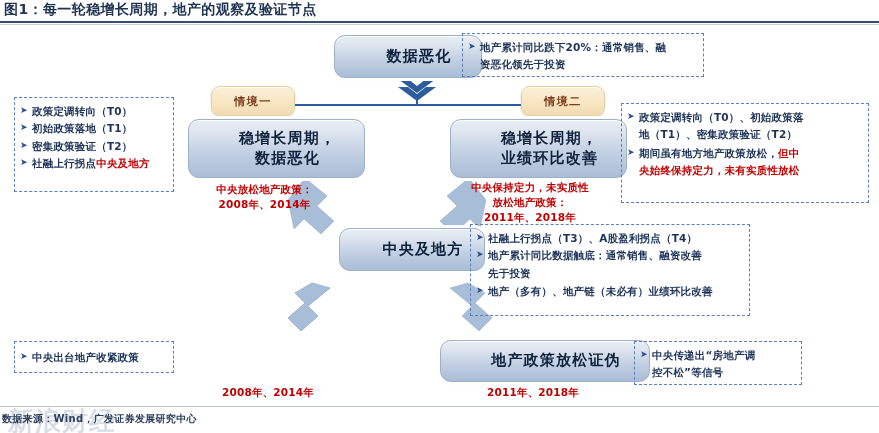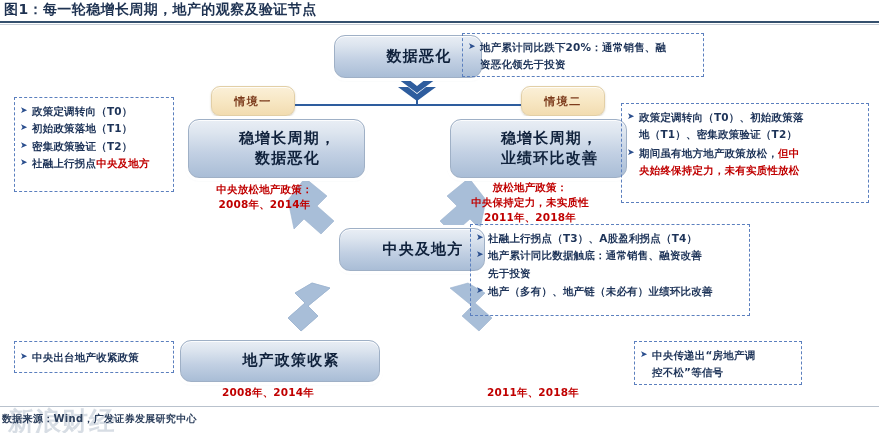--- a/index.html
+++ b/index.html
@@ -188,22 +188,22 @@
   <div class="rcap" style="left:188px;top:182px;width:153px;">
     <div>中央放松地产政策：</div>
     <div>2008年、2014年</div>
   </div>
 
   <div class="pbox" style="left:450px;top:119px;width:153px;height:57px;flex-direction:column;">
     <span>稳增长周期，</span>
     <span>业绩环比改善</span>
   </div>
   <div class="rcap" style="left:450px;top:180px;width:160px;">
+    <div>中央保持定力，未实质性</div>
     <div>放松地产政策：</div>
-    <div>中央保持定力，未实质性</div>
     <div>2011年、2018年</div>
   </div>
 
   <div class="dbox" style="left:621px;top:103px;width:248px;height:100px;">
     <div class="li">
       <div class="bullet">➤</div>
       <div class="txt">政策定调转向（T0）、初始政策落</div>
     </div>
     <div class="cont">地（T1）、密集政策验证（T2）</div>
     <div class="li" style="margin-top:2px;">
@@ -235,27 +235,27 @@
     </div>
   </div>
 
   <div class="dbox" style="left:14px;top:341px;width:160px;height:32px;display:flex;align-items:center;">
     <div class="li" style="margin:0;width:100%;">
       <div class="bullet">➤</div>
       <div class="txt">中央出台地产收紧政策</div>
     </div>
   </div>
 
-  <div class="pbox" style="left:180px;top:340px;width:176px;height:40px;">
-    <span>地产政策收紧</span>
-  </div>
   <div class="rcap" style="left:180px;top:385px;width:176px;">
     <div>2008年、2014年</div>
   </div>
 
+  <div class="pbox" style="left:440px;top:340px;width:186px;height:40px;">
+    <span>地产政策放松证伪</span>
+  </div>
   <div class="rcap" style="left:440px;top:385px;width:186px;">
     <div>2011年、2018年</div>
   </div>
 
   <div class="dbox" style="left:634px;top:341px;width:168px;height:44px;">
     <div class="li">
       <div class="bullet">➤</div>
       <div class="txt">中央传递出“房地产调</div>
     </div>
     <div class="cont">控不松”等信号</div>

